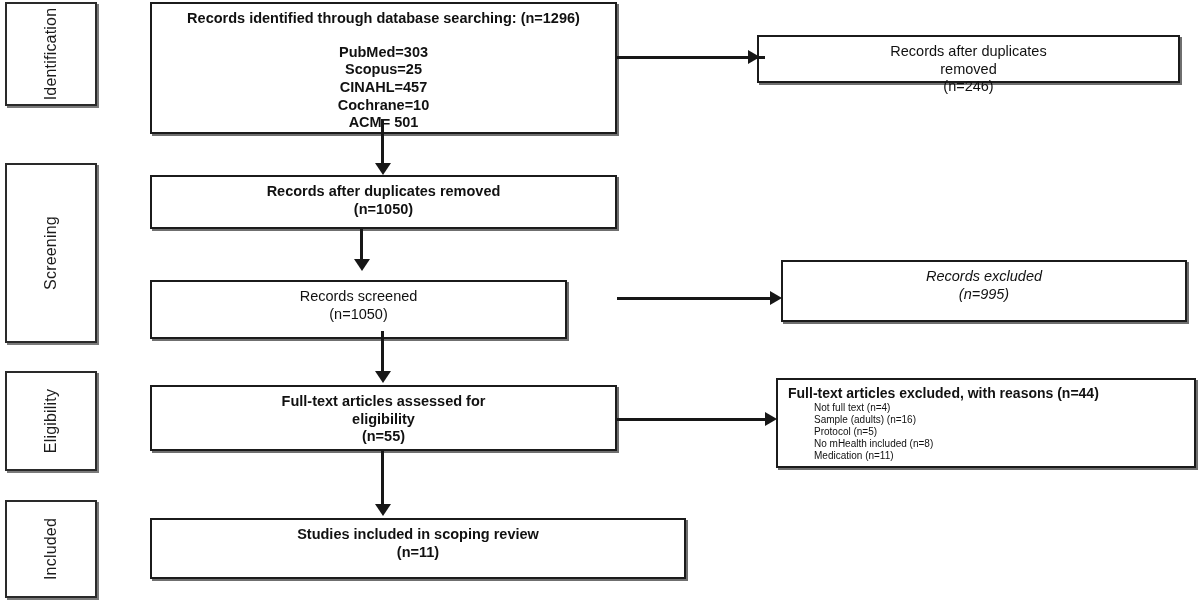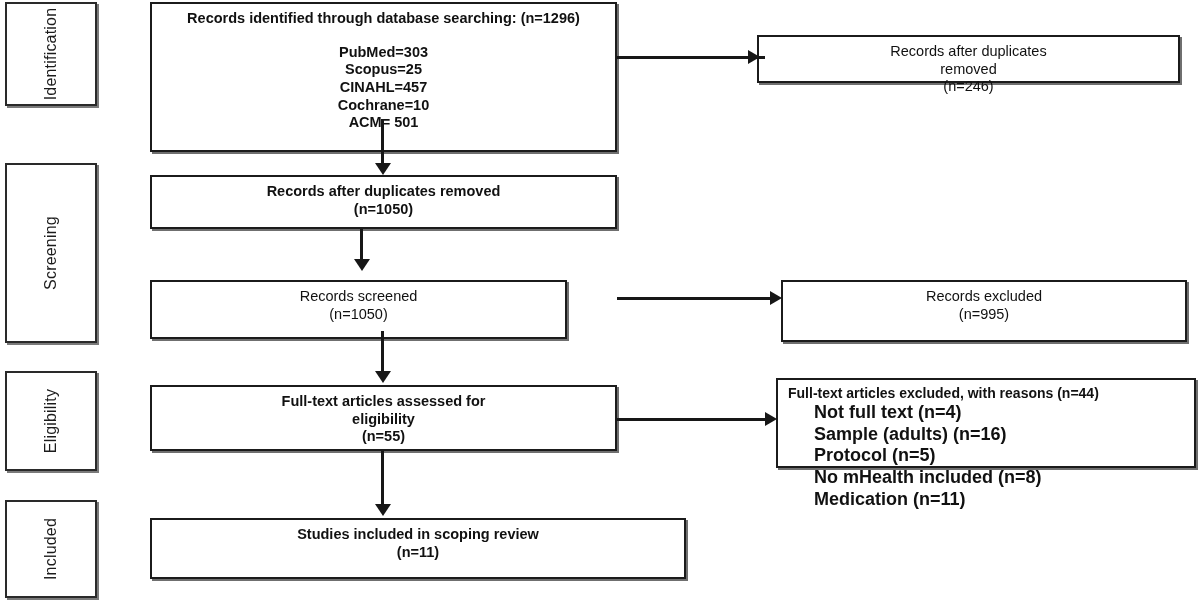--- a/index.html
+++ b/index.html
@@ -74,22 +74,22 @@
     font-weight: 700;
     font-size: 14px;
     line-height: 1.21;
   }
   .reasons {
     margin: 0;
     padding: 0 0 0 26px;
     list-style: none;
   }
   .reasons li {
-    font-weight: 700;
-    font-size: 18px;
+    font-weight: 400;
+    font-size: 10px;
     line-height: 1.21;
     white-space: nowrap;
   }
   
   .vline {
     position: absolute;
     width: 3px;
     background: #171717;
   }
   .hline {
@@ -128,21 +128,21 @@
   </div>
 
   <div class="stage" style="left:5px; top:371px; width:92px; height:100px;">
     <span class="vtxt">Eligibility</span>
   </div>
 
   <div class="stage" style="left:5px; top:500px; width:92px; height:98px;">
     <span class="vtxt">Included</span>
   </div>
 
-  <div class="box center" style="left:150px; top:2px; width:467px; height:150px;">
+  <div class="box center" style="left:150px; top:2px; width:467px; height:132px;">
     <div style="text-align:center;">
       <span class="txt">Records identified through database searching: (n=1296)</span>
       <span class="txt" style="display:block; margin-top:10px;">PubMed=303
 Scopus=25
 CINAHL=457
 Cochrane=10
 ACM= 501</span>
     </div>
   </div>
 
@@ -166,21 +166,21 @@
     <span class="txt">Studies included in scoping review
 (n=11)</span>
   </div>
 
   <div class="box center thin" style="left:757px; top:35px; width:423px; height:48px;">
     <span class="txt">Records after duplicates
 removed
 (n=246)</span>
   </div>
 
-  <div class="box center thin" style="left:781px; top:280px; width:406px; height:62px;">
+  <div class="box center thin" style="left:781px; top:260px; width:406px; height:62px;font-style:italic;">
     <span class="txt">Records excluded
 (n=995)</span>
   </div>
 
   <div class="box left" style="left:776px; top:378px; width:420px; height:90px;">
     <span class="txt">Full-text articles excluded, with reasons (n=44)</span>
     <ul class="reasons">
       <li>Not full text (n=4)</li>
       <li>Sample (adults) (n=16)</li>
       <li>Protocol (n=5)</li>

